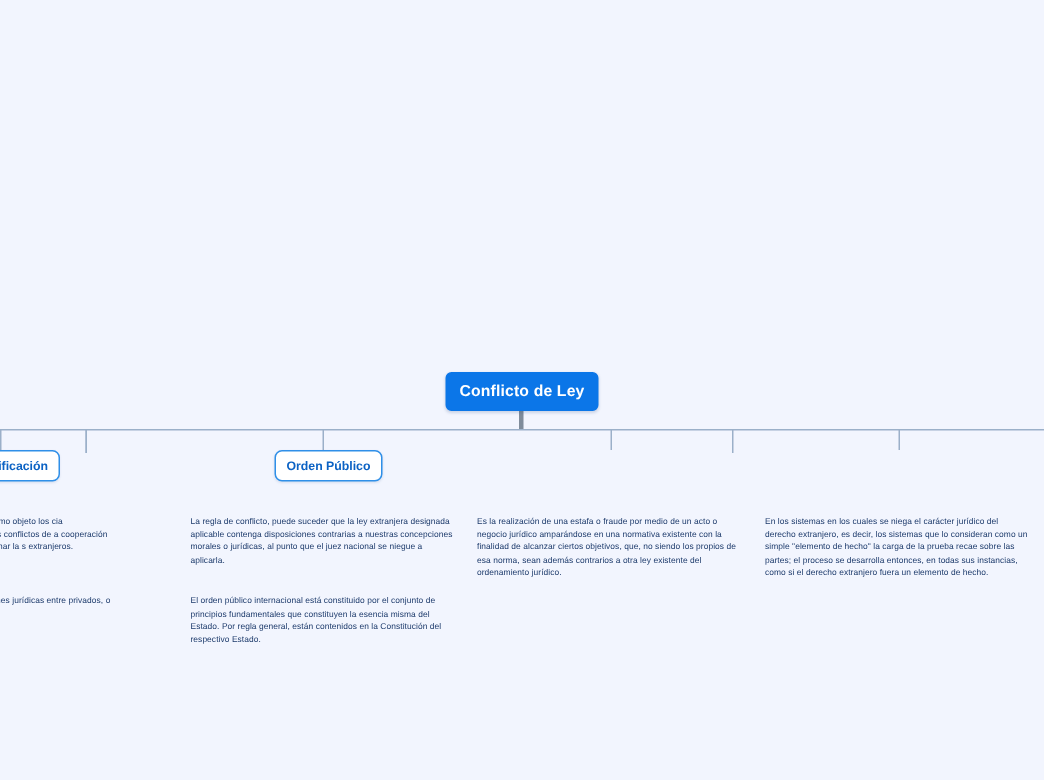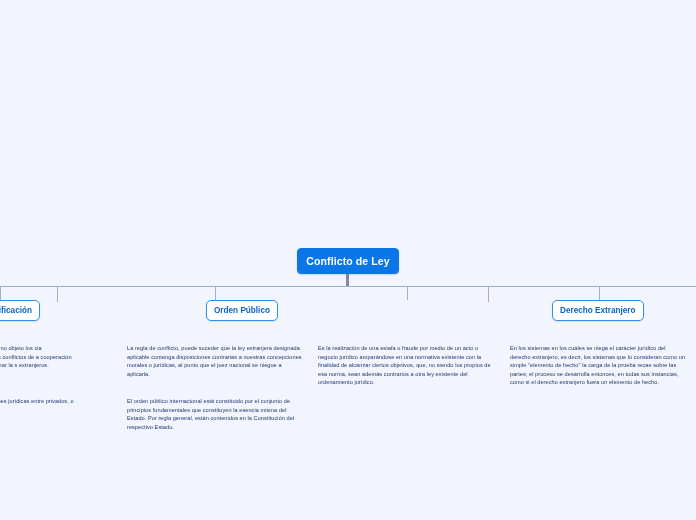--- a/index.html
+++ b/index.html
@@ -88,21 +88,21 @@
     position: absolute;
     color: #1c3a6b;
     font-size: 5.6px;
     line-height: 1.52;
     letter-spacing: 0.05px;
     text-align: left;
   }
 
   
   .b1-node { left: -52px;  top: 300px; }
-  .b2-node { left: 183px;  top: 300px; margin-left: 23px; }
+  .b2-node { left: 183px;  top: 300px; }
   .b3-node { left: 368px;  top: 300px; }
   .b4-node { left: 552px;  top: 300px; }
 
   .b1-note-a { left: -48px; top: 344px; width: 122px; }
   .b1-note-b { left: -48px; top: 397px; width: 122px; }
 
   .b2-note-a { left: 127px; top: 344px; width: 176px; }
   .b2-note-b { left: 127px; top: 397px; width: 176px; }
 
   .b3-note-a { left: 318px; top: 344px; width: 178px; }
@@ -139,18 +139,15 @@
   <div class="note b1-note-b">analiza las relaciones jurídicas entre privados, o donde existe un</div>
 
   <div class="child-node b2-node">
     <span>Orden Público</span>
   </div>
   <div class="note b2-note-a">La regla de conflicto, puede suceder que la ley extranjera designada aplicable contenga disposiciones contrarias a nuestras concepciones morales o jurídicas, al punto que el juez nacional se niegue a aplicarla.</div>
   <div class="note b2-note-b">El orden público internacional está constituido por el conjunto de principios fundamentales que constituyen la esencia misma del Estado. Por regla general, están contenidos en la Constitución del respectivo Estado.</div>
 
   <div class="note b3-note-a">Es la realización de una estafa o fraude por medio de un acto o negocio jurídico amparándose en una normativa existente con la finalidad de alcanzar ciertos objetivos, que, no siendo los propios de esa norma, sean además contrarios a otra ley existente del ordenamiento jurídico.</div>
 
-  <div class="child-node b4-node">
-    <span>Derecho Extranjero</span>
-  </div>
   <div class="note b4-note-a">En los sistemas en los cuales se niega el carácter jurídico del derecho extranjero, es decir, los sistemas que lo consideran como un simple "elemento de hecho" la carga de la prueba recae sobre las partes; el proceso se desarrolla entonces, en todas sus instancias, como si el derecho extranjero fuera un elemento de hecho.</div>
 
 </div>
 
 </body></html>

